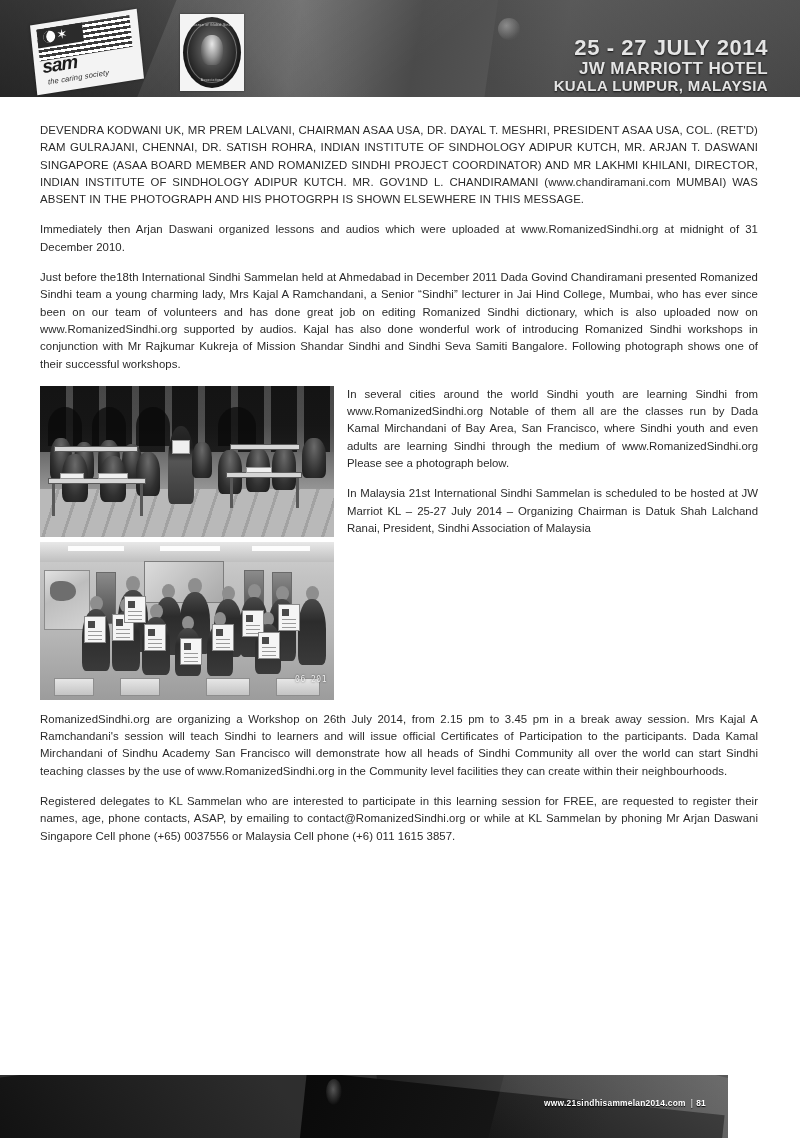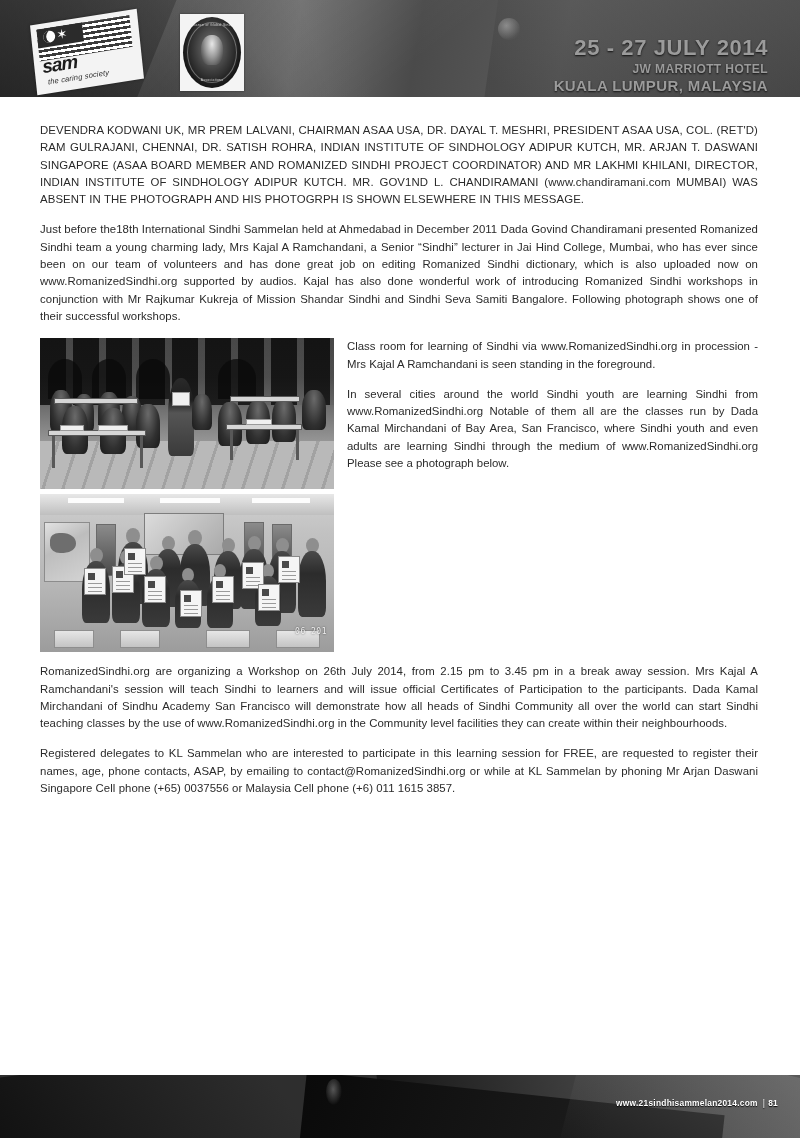--- a/index.html
+++ b/index.html
@@ -170,31 +170,31 @@
     letter-spacing: 0.3px;
   }
   .emblem-text-top { top: 6px; }
   .emblem-text-bot { bottom: 6px; }
 
   
   .header-right {
     position: absolute;
     right: 32px; top: 36px;
     text-align: right;
-    color: #22c55e;
+    color: #e5e5e5;
     text-shadow: 0 1px 2px rgba(0,0,0,0.8);
   }
   .hdr-date {
     font-size: 22px;
     font-weight: bold;
     letter-spacing: 0.6px;
     line-height: 24px;
   }
   .hdr-venue {
-    font-size: 12px;
+    font-size: 17px;
     font-weight: bold;
     letter-spacing: 0.4px;
     line-height: 16px;
     margin-top: 1px;
   }
   .hdr-city {
     font-size: 15px;
     font-weight: bold;
     letter-spacing: 0.4px;
     line-height: 17px;
@@ -385,21 +385,21 @@
     line-height: 17.3px;
     color: #2a2a2a;
     text-align: justify;
   }
   .clearfix::after { content: ""; display: table; clear: both; }
 
   
   .footer {
     position: absolute;
     left: 0; bottom: 0;
-    width: 800px;
+    width: 728px;
     height: 63px;
     overflow: hidden;
     background: #1b1b1b;
   }
   .footer-bg {
     position: absolute; inset: 0;
     background:
       linear-gradient(78deg, #2c2c2c 0%, #4a4a4a 22%, #161616 48%, #3e3e3e 72%, #585858 100%);
   }
   .footer-shard-a {
@@ -476,20 +476,21 @@
       <div class="hdr-venue">JW MARRIOTT HOTEL</div>
       <div class="hdr-city">KUALA LUMPUR, MALAYSIA</div>
     </div>
   </div>
 
   <div class="content">
 
     <p class="body-text caps">DEVENDRA KODWANI UK, MR PREM LALVANI, CHAIRMAN ASAA USA, DR. DAYAL T. MESHRI, PRESIDENT ASAA USA, COL. (RET'D) RAM GULRAJANI, CHENNAI, DR. SATISH ROHRA, INDIAN INSTITUTE OF SINDHOLOGY ADIPUR KUTCH, MR. ARJAN T. DASWANI SINGAPORE (ASAA BOARD MEMBER AND ROMANIZED SINDHI PROJECT COORDINATOR) AND MR LAKHMI KHILANI, DIRECTOR, INDIAN INSTITUTE OF SINDHOLOGY ADIPUR KUTCH. MR. GOV1ND L. CHANDIRAMANI (www.chandiramani.com MUMBAI) WAS ABSENT IN THE PHOTOGRAPH AND HIS PHOTOGRPH IS SHOWN ELSEWHERE IN THIS MESSAGE.</p>
 
 
+    <p class="body-text">Immediately then Arjan Daswani organized lessons and audios which were uploaded at www.RomanizedSindhi.org at midnight of 31 December 2010.</p>
 
     <p class="body-text">Just before the18th International Sindhi Sammelan held at Ahmedabad in December 2011 Dada Govind Chandiramani presented Romanized Sindhi team a young charming lady, Mrs Kajal A Ramchandani, a Senior “Sindhi” lecturer in Jai Hind College, Mumbai, who has ever since been on our team of volunteers and has done great job on editing Romanized Sindhi dictionary, which is also uploaded now on www.RomanizedSindhi.org supported by audios.   Kajal has also done wonderful work of introducing Romanized Sindhi workshops in conjunction with Mr Rajkumar Kukreja of Mission Shandar Sindhi and Sindhi Seva Samiti Bangalore.   Following photograph shows one of their successful workshops.</p>
 
     <div class="clearfix">
 
       <div class="photo-col">
 
         <div class="photo photo-classroom">
           <div class="pc-bg"></div>
           <div class="pc-wallpanel"></div>
@@ -583,22 +584,22 @@
           <div class="pg-table" style="left:80px;width:40px;"></div>
           <div class="pg-table" style="left:166px;width:44px;"></div>
           <div class="pg-table" style="left:236px;width:44px;"></div>
 
           <div class="pg-stamp">06 201</div>
         </div>
 
       </div>
 
       <div class="side-text">
-        <p>Class room for learning of Sindhi via www.RomanizedSindhi.org in procession - Mrs Kajal A Ramchandani is seen standing in the foreground.</p>
         <p>In several cities around the world Sindhi youth are learning Sindhi from www.RomanizedSindhi.org  Notable of them all are the classes run by Dada Kamal Mirchandani of Bay Area, San Francisco, where Sindhi youth and even adults are learning Sindhi through the medium of www.RomanizedSindhi.org  Please see a photograph below.</p>
+        <p>In Malaysia 21st International Sindhi Sammelan is scheduled to be hosted at JW Marriot KL – 25-27 July 2014 – Organizing Chairman is Datuk Shah Lalchand Ranai, President, Sindhi Association of Malaysia</p>
       </div>
     </div>
 
     <p class="body-text">RomanizedSindhi.org are organizing a Workshop on 26th July 2014, from 2.15 pm to 3.45 pm in a break away session.  Mrs Kajal A Ramchandani's session will teach Sindhi to learners and will issue official Certificates of Participation to the participants. Dada Kamal Mirchandani of Sindhu Academy San Francisco will demonstrate how all heads of Sindhi Community all over the world can start Sindhi teaching classes by the use of www.RomanizedSindhi.org in the Community level facilities they can create within their neighbourhoods.</p>
 
     <p class="body-text tight">Registered delegates to KL Sammelan who are interested to participate in this learning session for FREE, are requested to register their names, age, phone contacts, ASAP, by emailing to contact@RomanizedSindhi.org  or while at KL Sammelan by phoning Mr Arjan Daswani  Singapore Cell phone (+65)  0037556 or Malaysia Cell phone (+6) 011 1615 3857.</p>
   </div>
 
   <div class="footer">
     <div class="footer-bg"></div>

